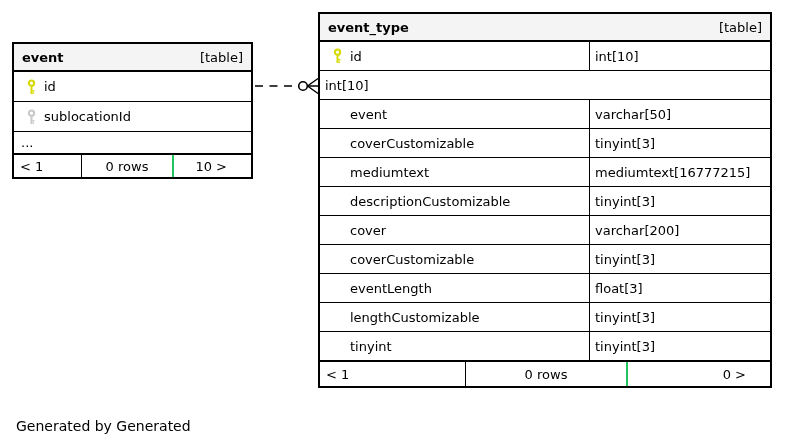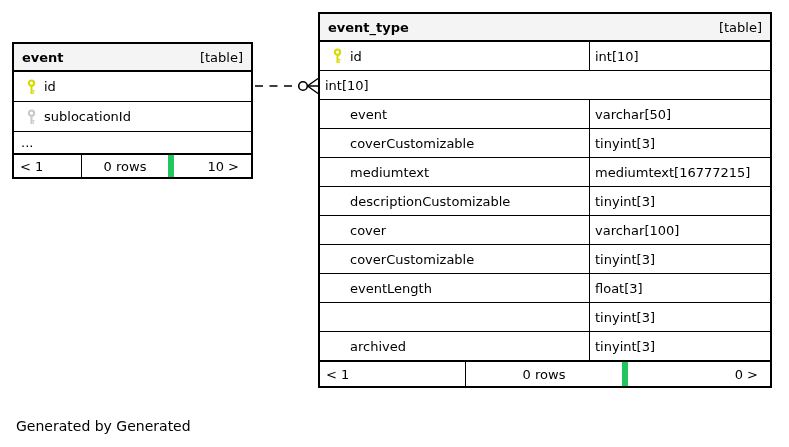--- a/index.html
+++ b/index.html
@@ -25,22 +25,22 @@
   .key { width:9px; height:16px; margin-right:8px; flex:none; }
   .t1 { left:12px; top:42px; width:241px; }
   .t1 .row { height:29px; }
   .t1 .row.ellipsis-row { height:21px; }
   .t2 { left:318px; top:12px; width:454px; }
   .t2 .cell.name { flex:0 0 256px; border-right:1px solid #000; }
   .pager { display:flex; align-items:stretch; border-top:2px solid #000; height:22px; }
   .t2 .pager { height:24px; }
   .p-cell { display:flex; align-items:center; box-sizing:border-box; }
   .p-prev { padding-left:6px; }
-  .p-rows { justify-content:center; border-left:1px solid #000; border-right:6px solid #22c55e; }
-  .p-next { justify-content:flex-end; padding-right:12px; flex:1 1 auto; }
+  .p-rows { justify-content:center; border-left:1px solid #000; border-right:2px solid #22c55e; }
+  .p-next { justify-content:flex-end; padding-right:24px; flex:1 1 auto; }
   .t1 .p-prev { width:67px; } .t1 .p-rows { width:93px; }
   .t2 .p-prev { width:145px; } .t2 .p-rows { width:163px; }
   .rel { position:absolute; left:251px; top:69px; width:70px; height:34px; }
   .note { position:absolute; left:16px; top:418px; font-size:14px; }
 </style>
 </head>
 <body>
 
 <div class="canvas">
 
@@ -132,46 +132,47 @@
             <svg viewBox="0 0 10 17" class="key"></svg>
             <span>descriptionCustomizable</span>
           </div>
           <div class="cell type">tinyint[3]</div>
         </div>
         <div class="row">
           <div class="cell name">
             <svg viewBox="0 0 10 17" class="key"></svg>
             <span>cover</span>
           </div>
-          <div class="cell type">varchar[100]</div>
+          <div class="cell type">varchar[200]</div>
         </div>
         <div class="row">
           <div class="cell name">
             <svg viewBox="0 0 10 17" class="key"></svg>
             <span>coverCustomizable</span>
           </div>
           <div class="cell type">tinyint[3]</div>
         </div>
         <div class="row">
           <div class="cell name">
             <svg viewBox="0 0 10 17" class="key"></svg>
             <span>eventLength</span>
           </div>
           <div class="cell type">float[3]</div>
         </div>
         <div class="row">
           <div class="cell name">
             <svg viewBox="0 0 10 17" class="key"></svg>
+            <span>lengthCustomizable</span>
           </div>
           <div class="cell type">tinyint[3]</div>
         </div>
         <div class="row">
           <div class="cell name">
             <svg viewBox="0 0 10 17" class="key"></svg>
-            <span>archived</span>
+            <span>tinyint</span>
           </div>
           <div class="cell type">tinyint[3]</div>
         </div>
       </div>
     <div class="pager">
       <div class="p-cell p-prev">&lt; 1</div>
       <div class="p-cell p-rows">0 rows</div>
       <div class="p-cell p-next">0 &gt;</div>
     </div>
   </div>

